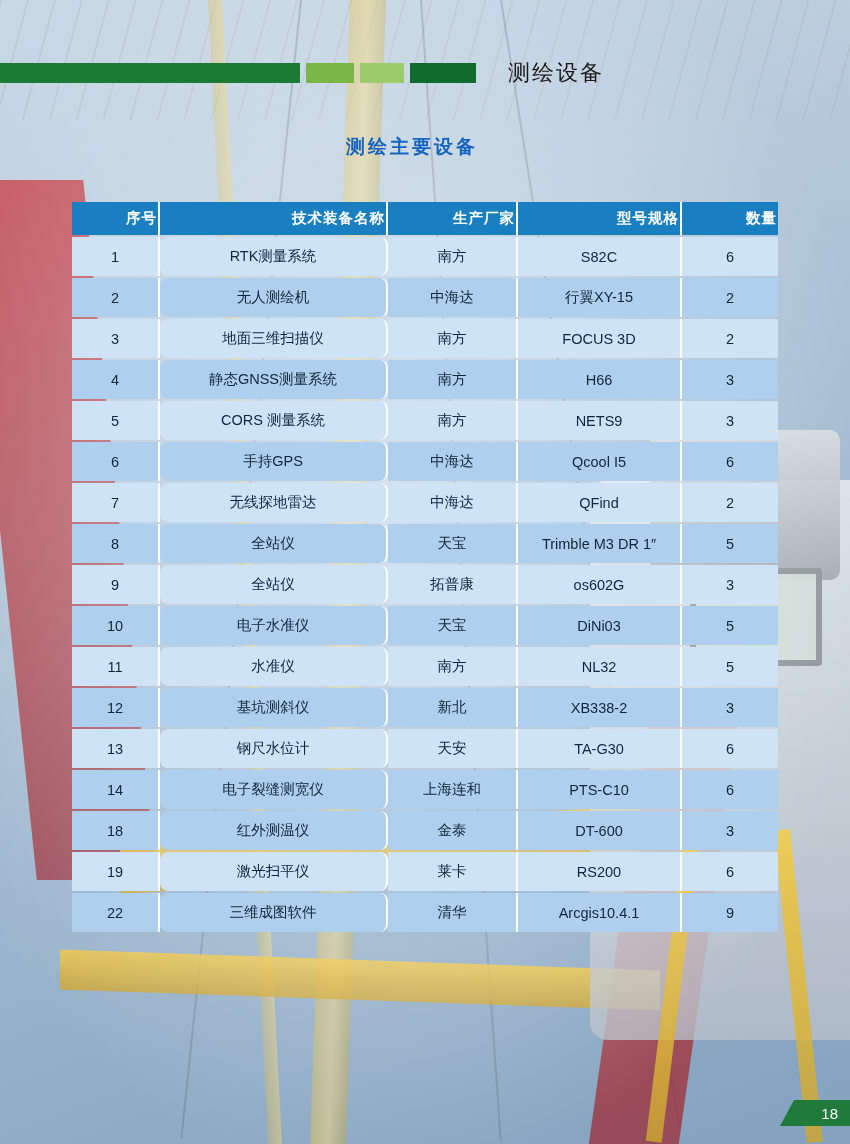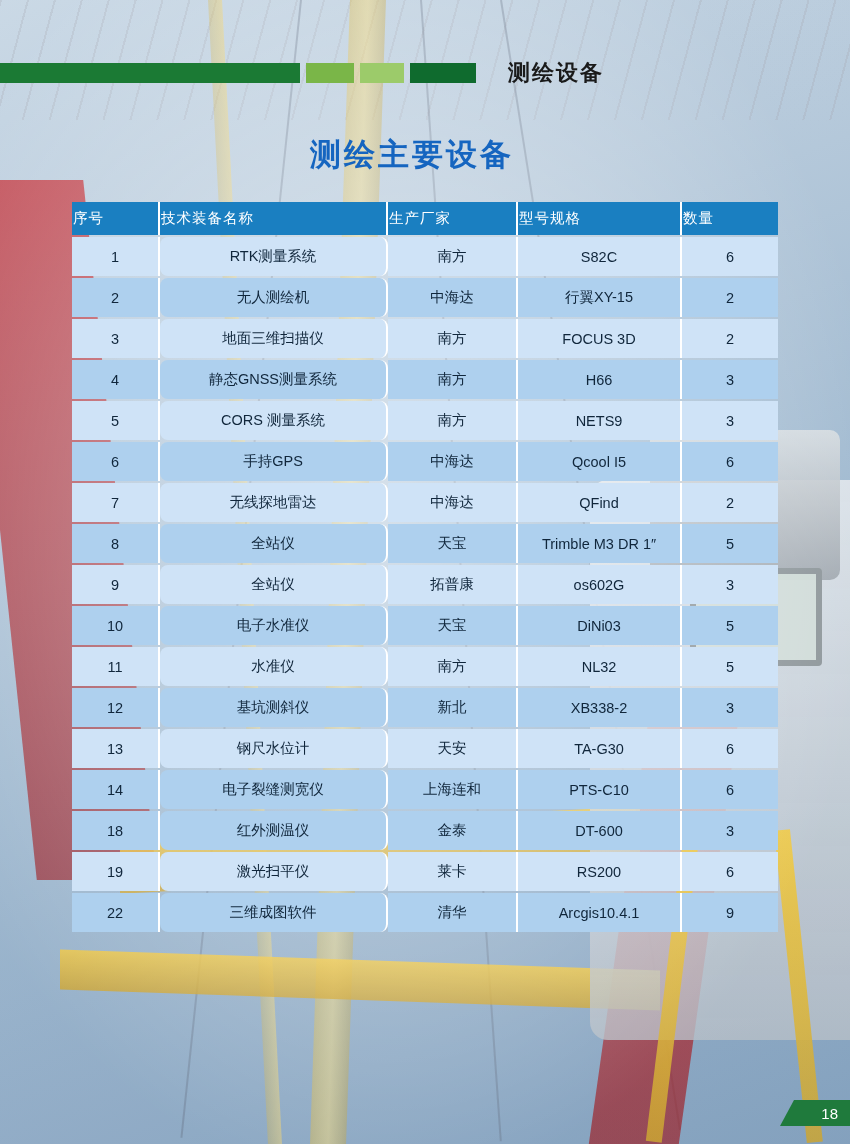--- a/index.html
+++ b/index.html
@@ -102,31 +102,31 @@
   }
   .hdr-seg {
     height: 20px;
     margin-right: 6px;
   }
   .hdr-title {
     margin-left: 26px;
     font-size: 22px;
     color: #1a1a1a;
     letter-spacing: 2px;
-    font-weight: 700;
+    font-weight: 400;
     white-space: nowrap;
   }
 
   
   .page-title {
     position: absolute;
     left: 0; top: 134px;
     width: 824px;
     text-align: center;
-    font-size: 31px;
+    font-size: 19px;
     font-weight: bold;
     color: #1565c0;
     letter-spacing: 3px;
   }
 
   
   .table-wrap {
     position: absolute;
     left: 72px;
     top: 200px;
@@ -135,24 +135,24 @@
   table.equipment {
     width: 706px;
     border-collapse: separate;
     border-spacing: 0 2px;
     table-layout: fixed;
   }
   table.equipment th {
     background: #1a7fc1;
     color: #ffffff;
     font-size: 14.5px;
-    font-weight: normal;
+    font-weight: bold;
     height: 31px;
     letter-spacing: 1px;
-    text-align: left;
+    text-align: right;
     border-right: 2px solid #ffffff;
   }
   table.equipment th:last-child { border-right: none; }
   table.equipment td {
     height: 37px;
     text-align: center;
     font-size: 14.5px;
     color: #10263b;
     border-right: 2px solid #ffffff;
   }

